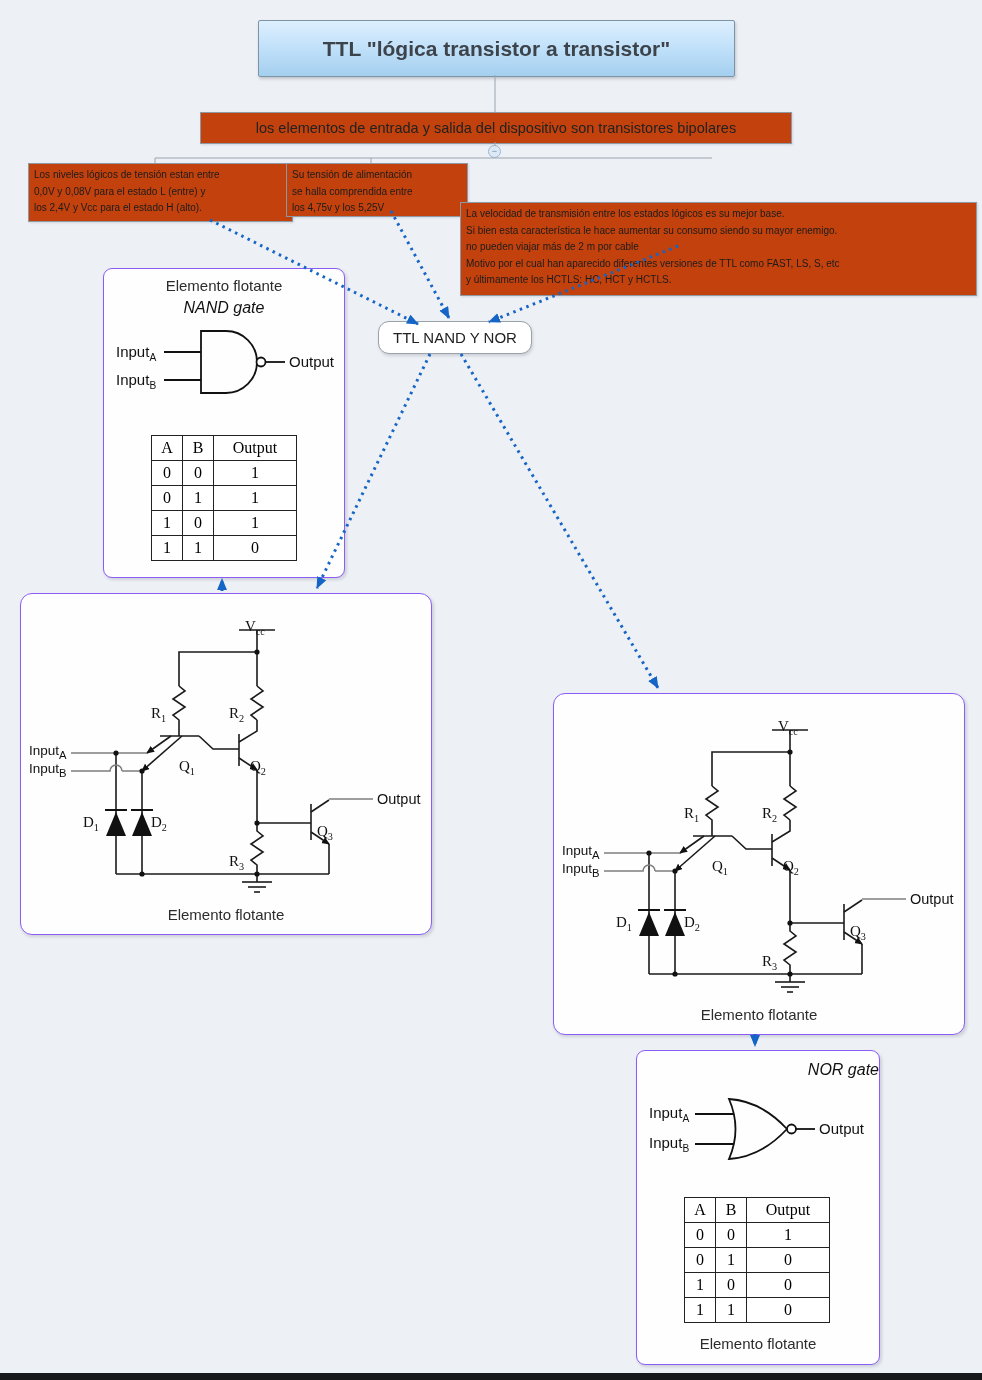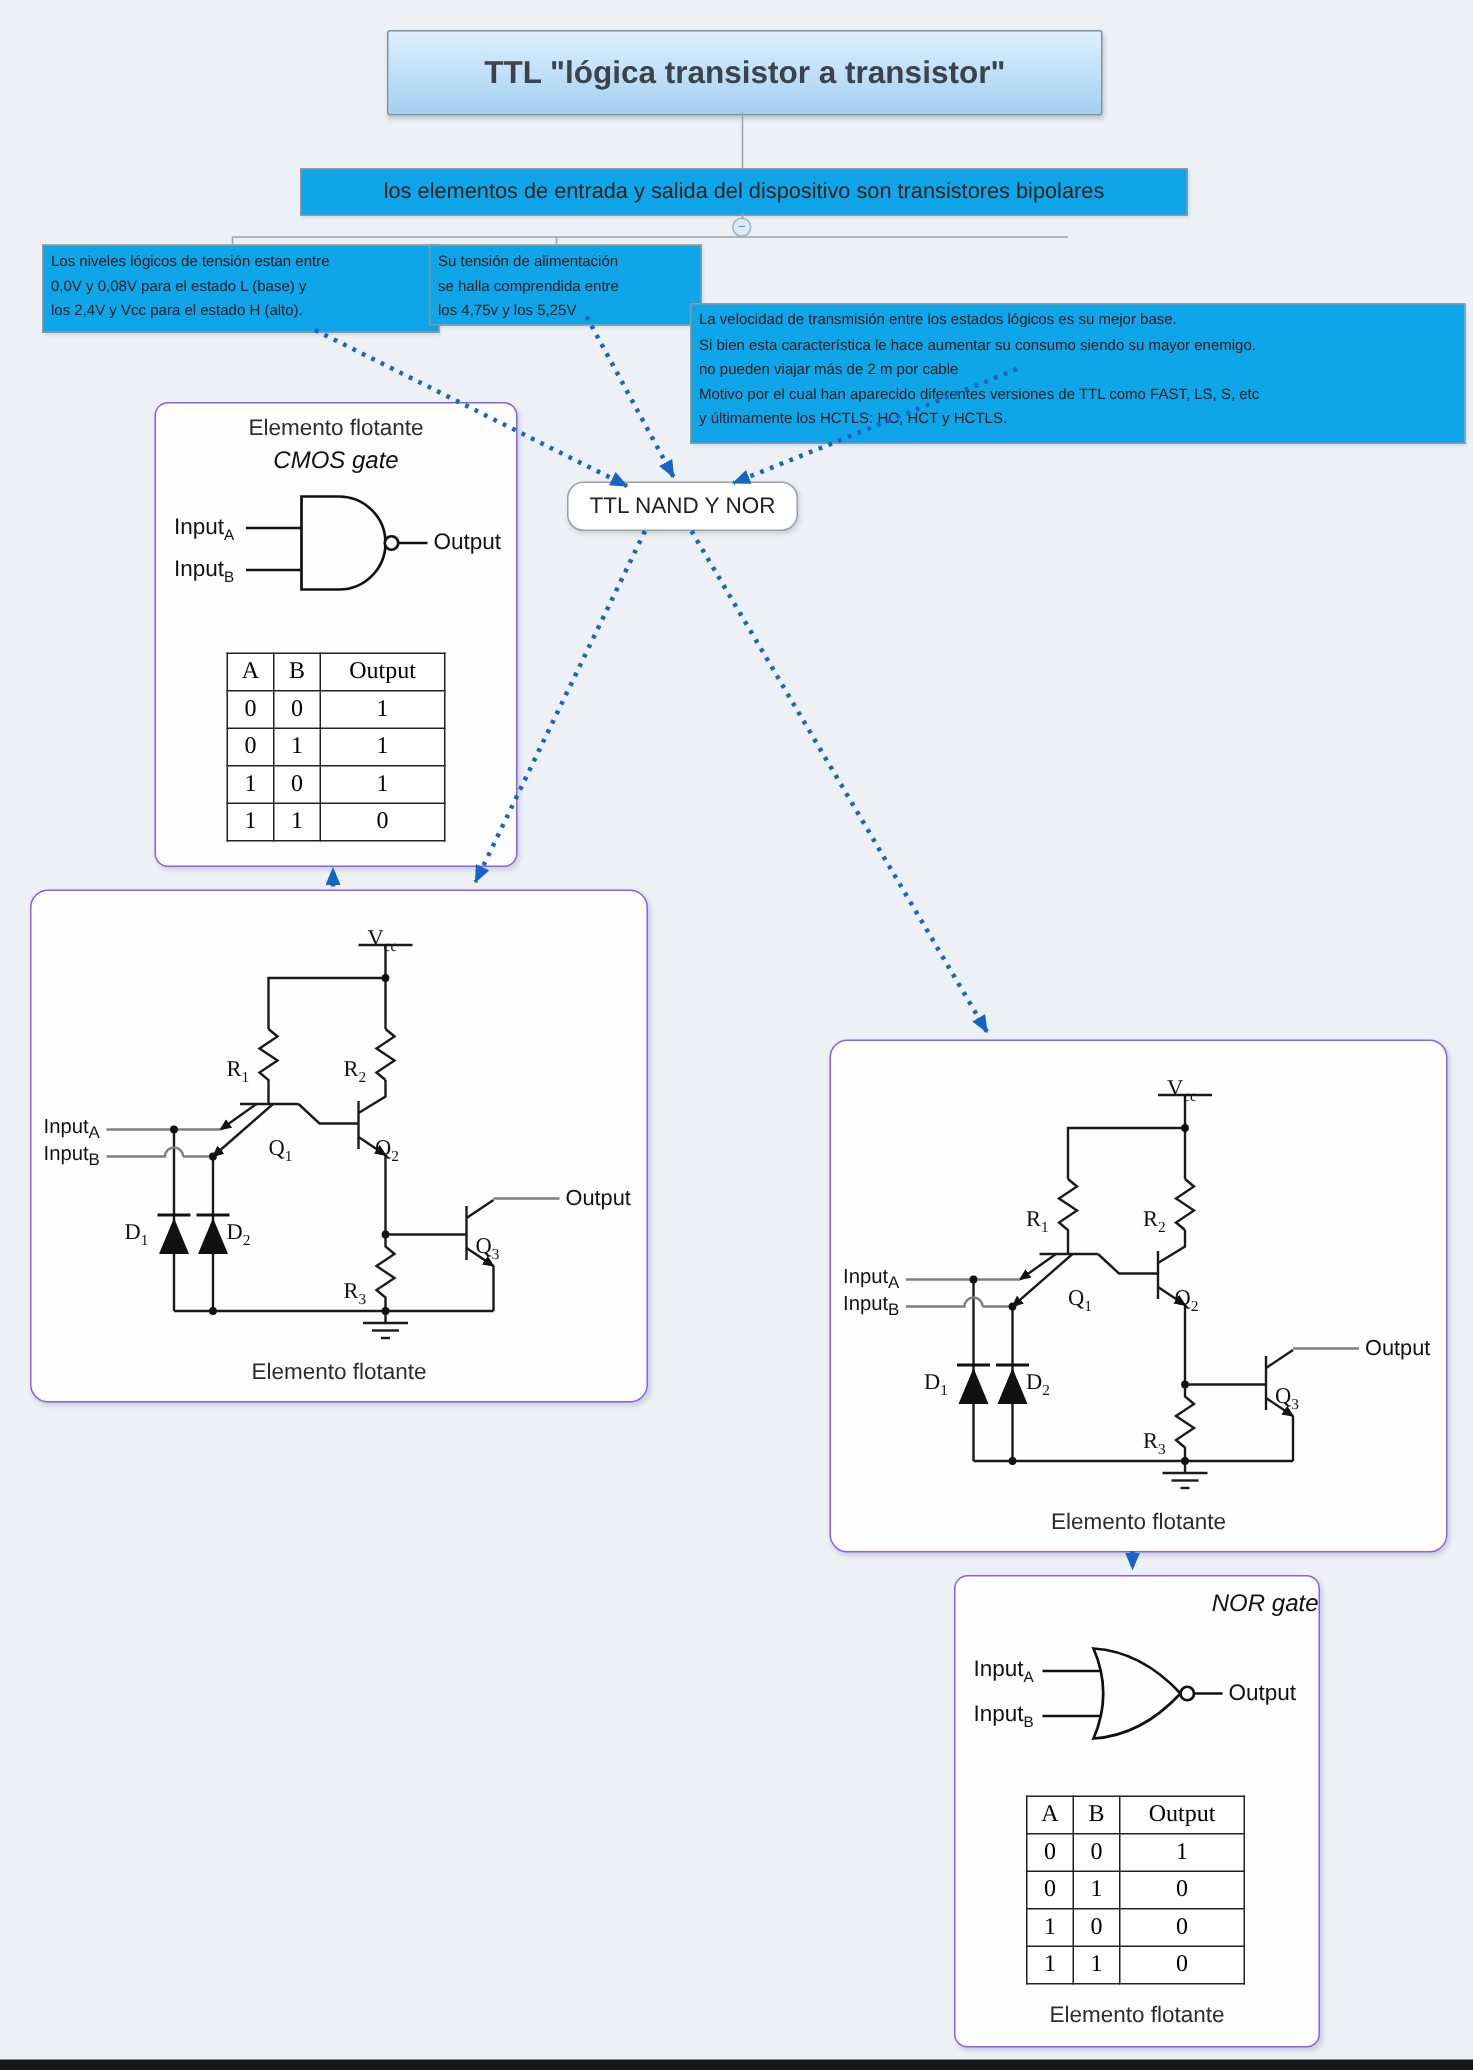--- a/index.html
+++ b/index.html
@@ -3,21 +3,21 @@
 <meta charset="utf-8">
 <style>
   html,body{margin:0;padding:0;}
   body{
     width:982px;height:1380px;position:relative;
     background:#edf0f5;
     font-family:"Liberation Sans","DejaVu Sans",sans-serif;
     color:#1a1a1a;overflow:hidden;
   }
   .box{
-    position:absolute;background:#0ea5e9;border:1px solid #8e99a3;
+    position:absolute;background:#c2410c;border:1px solid #8e99a3;
     box-shadow:1px 1px 2px rgba(70,80,100,.15);
   }
   .title-node{
     position:absolute;left:258px;top:20px;width:475px;height:55px;
     background:linear-gradient(180deg,#ddeffe 0%,#c3e2fa 45%,#a4cfef 100%);
     border:1px solid #7e93a4;border-radius:2px;
     display:flex;align-items:center;justify-content:center;
     font-size:21px;font-weight:bold;color:#3d434b;
     box-shadow:1px 2px 3px rgba(60,70,90,.25);
   }
@@ -80,21 +80,21 @@
 <div class="box parent-node">
   <span>los elementos de entrada y salida del dispositivo son transistores bipolares</span>
 </div>
 
 <div class="toggle">
   <span>−</span>
 </div>
 
 <div class="box note" style="left:28px;top:163px;width:253px;height:51px;">
   <div>Los niveles lógicos de tensión estan entre</div>
-  <div>0,0V y 0,08V para el estado L (base) y</div>
+  <div>0,0V y 0,08V para el estado L (entre) y</div>
   <div>los 2,4V y Vcc para el estado H (alto).</div>
 </div>
 
 <div class="box note" style="left:286px;top:163px;width:170px;height:46px;">
   <div>Su tensión de alimentación</div>
   <div>se halla comprendida entre</div>
   <div>los 4,75v y los 5,25V</div>
 </div>
 
 <div class="box note" style="left:460px;top:158px;width:505px;height:86px;margin-top:44px;">
@@ -104,21 +104,21 @@
   <div>Motivo por el cual han aparecido diferentes versiones de TTL como FAST, LS, S, etc</div>
   <div>y últimamente los HCTLS: HC, HCT y HCTLS.</div>
 </div>
 
 <div class="center-node">
   <span>TTL NAND Y NOR</span>
 </div>
 
 <div class="panel rounded8" style="left:103px;top:268px;width:240px;height:308px;">
   <div class="panel-title" style="top:8px;">Elemento flotante</div>
-  <div class="gate-name" style="top:30px;">CMOS gate</div>
+  <div class="gate-name" style="top:30px;">NAND gate</div>
 
   <svg class="wires" width="240" height="160" viewBox="0 0 240 160">
     <g stroke="#111" stroke-width="1.8" fill="none">
       <line x1="60" y1="83" x2="97" y2="83"></line>
       <line x1="60" y1="111" x2="97" y2="111"></line>
       <path d="M97,62 L122,62 A31,31 0 0 1 122,124 L97,124 Z"></path>
       <circle cx="157" cy="93" r="4.5" fill="#fff"></circle>
       <line x1="162" y1="93" x2="181" y2="93"></line>
     </g>
   </svg>

